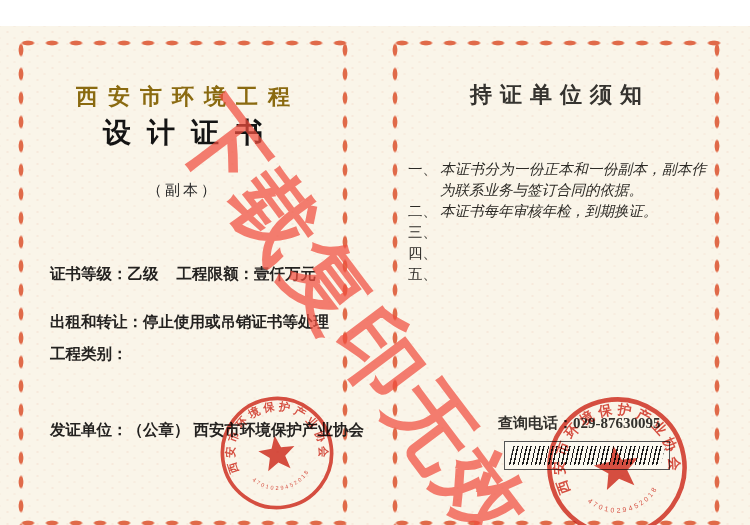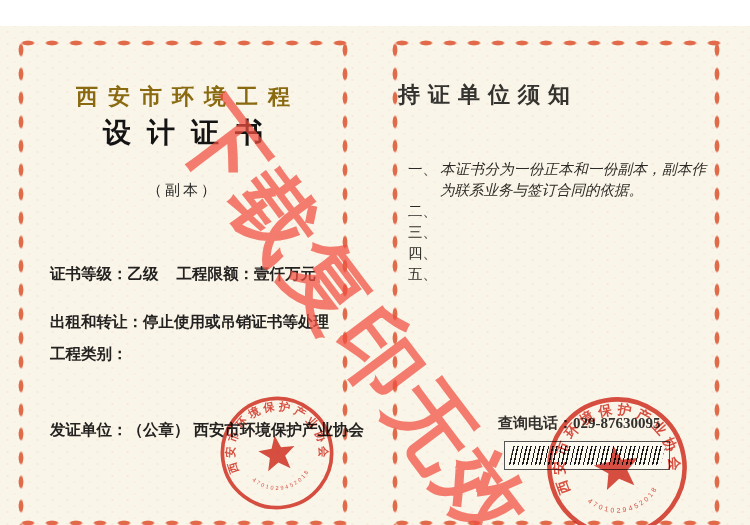--- a/index.html
+++ b/index.html
@@ -34,21 +34,21 @@
     font-size:28px;font-weight:700;letter-spacing:16px;text-indent:16px;color:#141414;z-index:2;}
   .lp-copy{position:absolute;left:16px;top:155px;width:334px;text-align:center;
     font-size:15px;letter-spacing:3px;color:#2a2a2a;z-index:2;}
   .row{position:absolute;left:50px;width:300px;font-size:15.5px;font-weight:700;
     color:#242220;z-index:2;white-space:nowrap;}
   .row .gap{display:inline-block;width:18px;}
   .row-wrap{display:flex;white-space:normal;}
   .row-wrap .lbl{flex:0 0 auto;text-align:right;}
   .row-wrap .val{width:236px;line-height:21px;}
   
-  .rp-title{position:absolute;left:390px;top:54px;width:332px;
+  .rp-title{position:absolute;left:390px;top:54px;width:332px;text-align:center;
     font-size:22px;font-weight:700;letter-spacing:8px;text-indent:8px;color:#35332f;z-index:2;}
   .notices{position:absolute;left:408px;top:133px;width:298px;z-index:2;}
   .notice{display:flex;font-size:14.5px;line-height:21px;color:#2c2a26;text-align:justify;}
   .notice .n{flex:0 0 32px;}
   .notice .t{flex:1;font-style:italic;}
   .phone{position:absolute;left:498px;top:388px;font-size:15px;font-weight:700;
     color:#33312d;z-index:2;white-space:nowrap;}
   .barcode{position:absolute;left:504px;top:415px;width:164px;height:27px;
     border:1.5px solid #555;background:#fbf8ef;z-index:2;overflow:hidden;}
   .barcode .bars{position:absolute;left:6px;right:6px;top:4px;bottom:4px;
@@ -106,20 +106,21 @@
 
   <div class="rp-title">持证单位须知</div>
 
   <div class="notices">
     <div class="notice">
       <span class="n">一、</span>
       <span class="t">本证书分为一份正本和一份副本，副本作为联系业务与签订合同的依据。</span>
     </div>
     <div class="notice">
       <span class="n">二、</span>
+      <span class="t">本证书每年审核年检，到期换证。</span>
     </div>
     <div class="notice">
       <span class="n">三、</span>
     </div>
     <div class="notice">
       <span class="n">四、</span>
     </div>
     <div class="notice">
       <span class="n">五、</span>
     </div>

